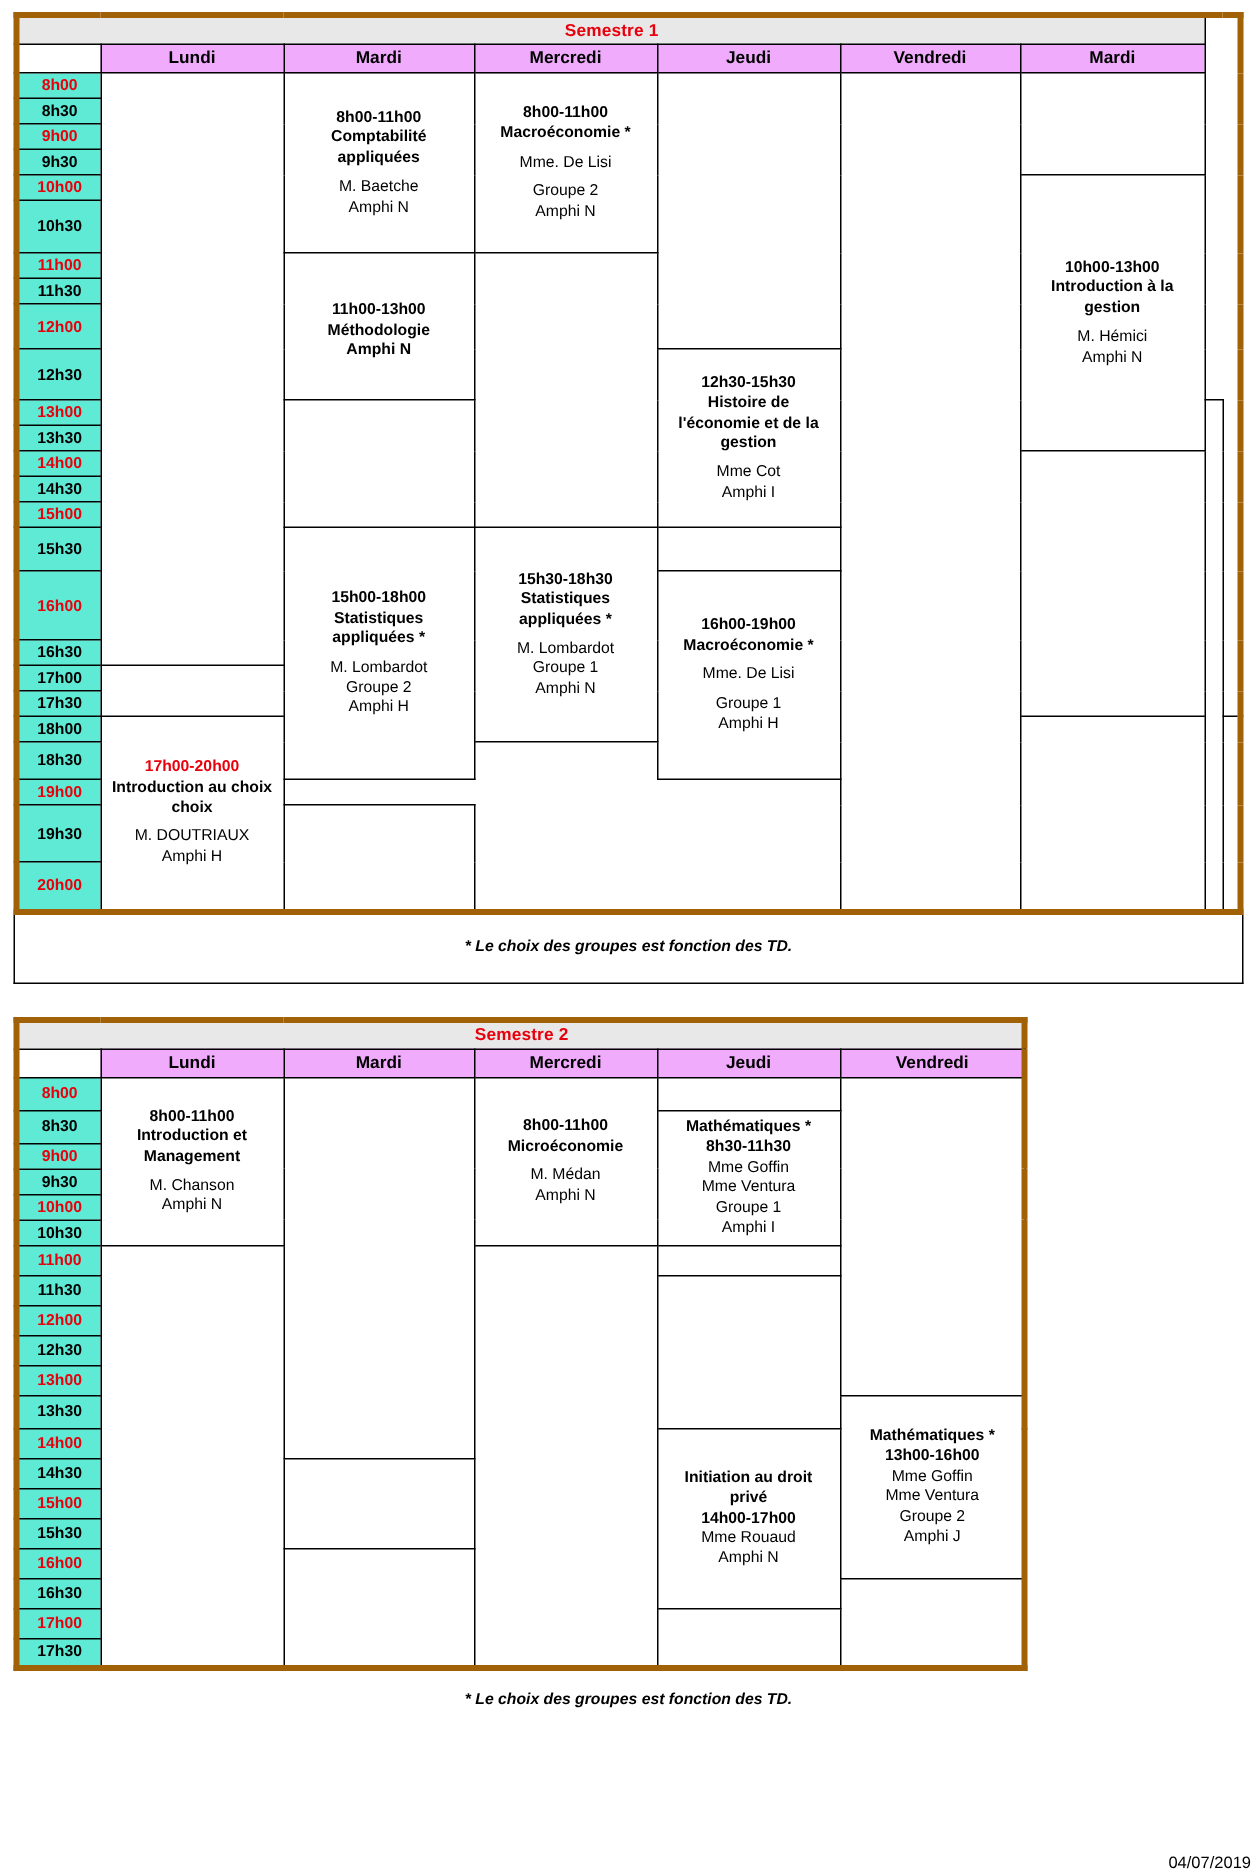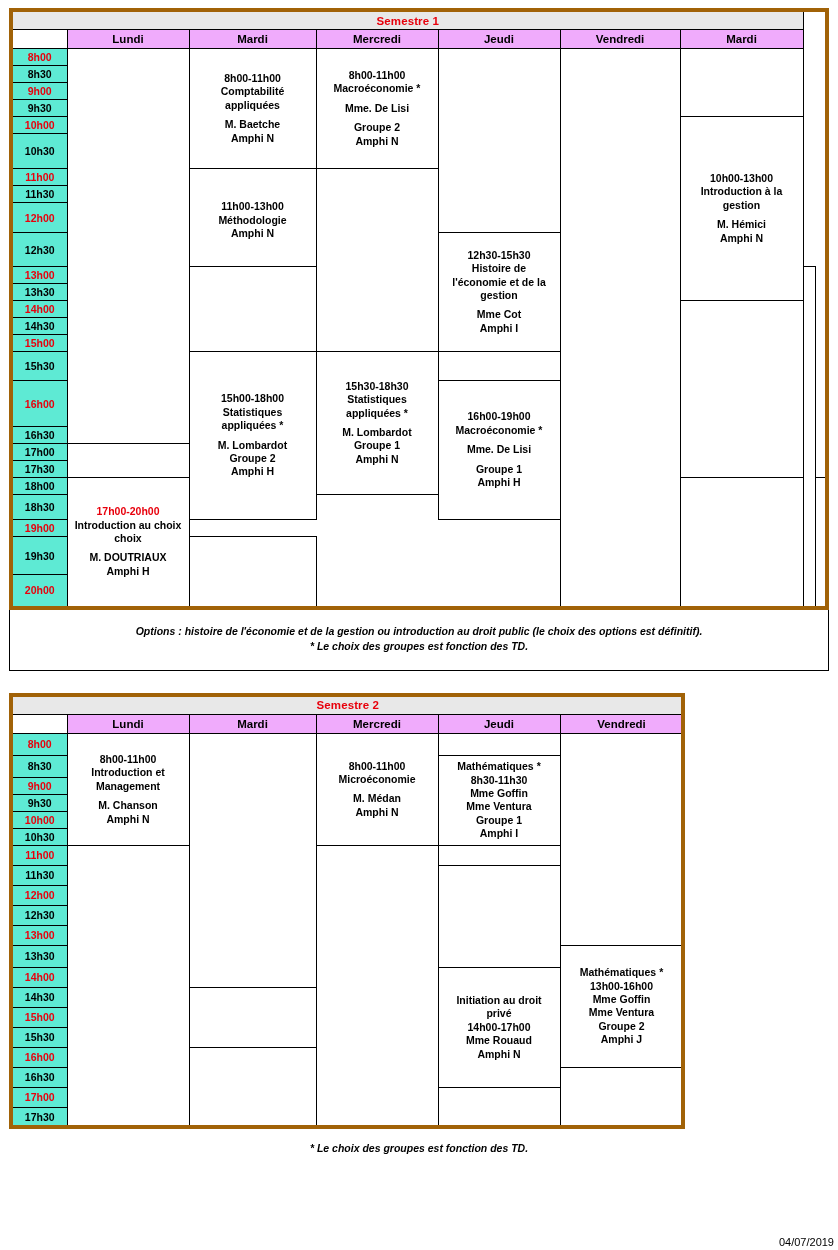--- a/index.html
+++ b/index.html
@@ -62,21 +62,21 @@
 
   .course {
     font-size: 10.5px;
     line-height: 1.28;
     padding: 3px 2px;
   }
   .course .b {
     font-weight: bold;
   }
   .course .n {
-    font-weight: bold;
+    font-weight: normal;
   }
   .gap { height: 6px; }
 
   .note-box {
     border: 1px solid #000;
     border-top: none;
     text-align: center;
     font-style: italic;
     font-weight: bold;
     font-size: 10.5px;
@@ -294,21 +294,20 @@
       <td class="timecell t-black">19h30</td>
       <td class="empty" rowspan="2"></td>
     </tr>
     <tr style="height:33px">
       <td class="timecell t-red">20h00</td>
     </tr>
   </tbody>
       </table>
 
   <div class="note-box">
-    <div>Options : histoire de l'économie et de la gestion ou introduction au droit public (le choix des options est définitif).</div>
     <div>* Le choix des groupes est fonction des TD.</div>
   </div>
   </div>
 
   <div class="spacer-24"></div>
 
   <div class="s2wrap">
   <table class="sched" style="width:585px">
     <colgroup>
       <col style="width:56px">

